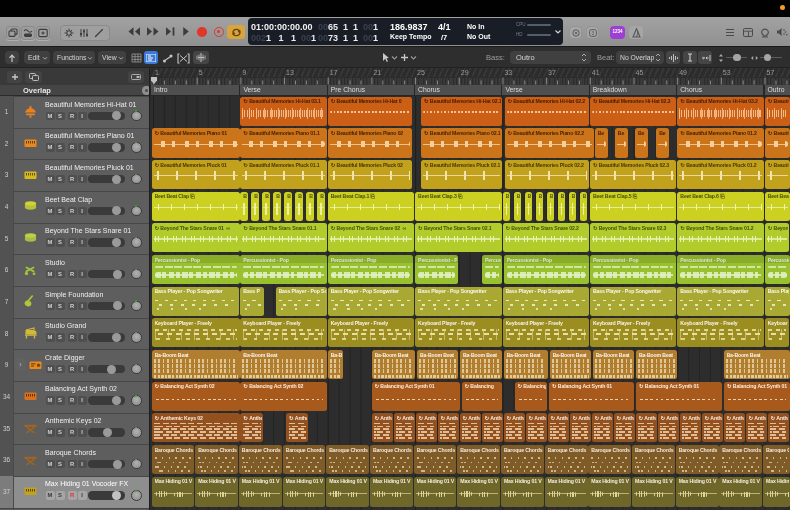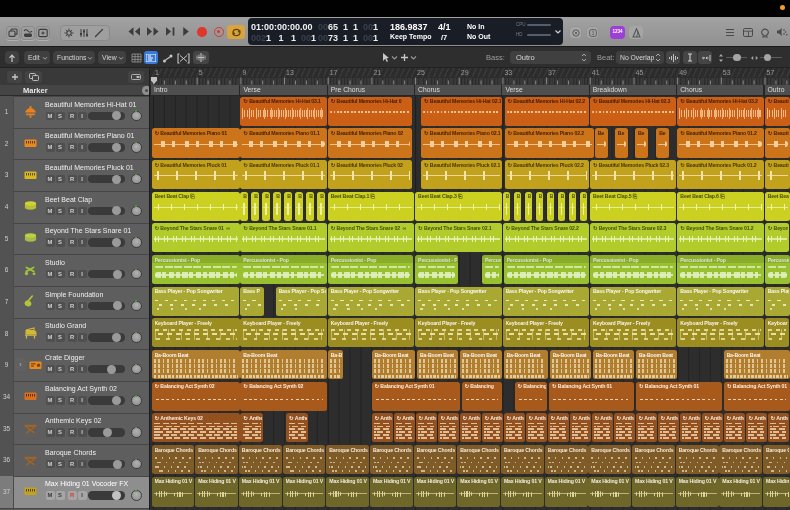--- a/index.html
+++ b/index.html
@@ -287,21 +287,21 @@
 <div class="abs" style="left:548.1px;top:68.8px;width:20px;height:9px;font-size:7px;color:#9a9a9a;">37</div>
 <div class="abs" style="left:591.8px;top:68.8px;width:20px;height:9px;font-size:7px;color:#9a9a9a;">41</div>
 <div class="abs" style="left:635.5px;top:68.8px;width:20px;height:9px;font-size:7px;color:#9a9a9a;">45</div>
 <div class="abs" style="left:679.2px;top:68.8px;width:20px;height:9px;font-size:7px;color:#9a9a9a;">49</div>
 <div class="abs" style="left:722.8px;top:68.8px;width:20px;height:9px;font-size:7px;color:#9a9a9a;">53</div>
 <div class="abs" style="left:766.5px;top:68.8px;width:20px;height:9px;font-size:7px;color:#9a9a9a;">57</div>
 <svg class="abs" style="left:149.5px;top:76px" width="8" height="9" viewBox="0 0 8 9">
       <path d="M1 1 h6 v3.5 L4 8 L1 4.5 Z" fill="#c2c2c2"></path>
     </svg>
 <div class="abs" style="left:0;top:84.5px;width:150px;height:11px;background:#454545;border-bottom:1px solid #2a2a2a;"></div>
-<div class="abs" style="left:23px;top:85.5px;width:60px;height:9px;color:#e8e8e8;font-size:7.5px;font-weight:bold;">Marker</div>
+<div class="abs" style="left:23px;top:85.5px;width:60px;height:9px;color:#e8e8e8;font-size:7.5px;font-weight:bold;">Overlap</div>
 <div class="abs" style="left:142px;top:86px;width:8.5px;height:8.5px;border-radius:50%;background:#8f8f8f;"></div>
 <div class="abs" style="left:144.6px;top:88.6px;width:3.2px;height:3.2px;border-radius:50%;background:#4a4a4a;"></div>
 <div class="abs" style="left:150px;top:84.5px;width:640px;height:11px;background:#262626;"></div>
 <div class="abs" style="left:151.0px;top:84.5px;width:88.2px;height:10.5px;background:#4f4f4f;color:#dedede;font-size:6.8px;line-height:10.5px;"><span style="padding-left:3px">Intro</span></div>
 <div class="abs" style="left:240.4px;top:84.5px;width:86.2px;height:10.5px;background:#4f4f4f;color:#dedede;font-size:6.8px;line-height:10.5px;"><span style="padding-left:3px">Verse</span></div>
 <div class="abs" style="left:327.7px;top:84.5px;width:86.2px;height:10.5px;background:#4f4f4f;color:#dedede;font-size:6.8px;line-height:10.5px;"><span style="padding-left:3px">Pre Chorus</span></div>
 <div class="abs" style="left:415.1px;top:84.5px;width:86.2px;height:10.5px;background:#4f4f4f;color:#dedede;font-size:6.8px;line-height:10.5px;"><span style="padding-left:3px">Chorus</span></div>
 <div class="abs" style="left:502.4px;top:84.5px;width:86.2px;height:10.5px;background:#4f4f4f;color:#dedede;font-size:6.8px;line-height:10.5px;"><span style="padding-left:3px">Verse</span></div>
 <div class="abs" style="left:589.8px;top:84.5px;width:86.2px;height:10.5px;background:#4f4f4f;color:#dedede;font-size:6.8px;line-height:10.5px;"><span style="padding-left:3px">Breakdown</span></div>
 <div class="abs" style="left:677.2px;top:84.5px;width:86.2px;height:10.5px;background:#4f4f4f;color:#dedede;font-size:6.8px;line-height:10.5px;"><span style="padding-left:3px">Chorus</span></div>

